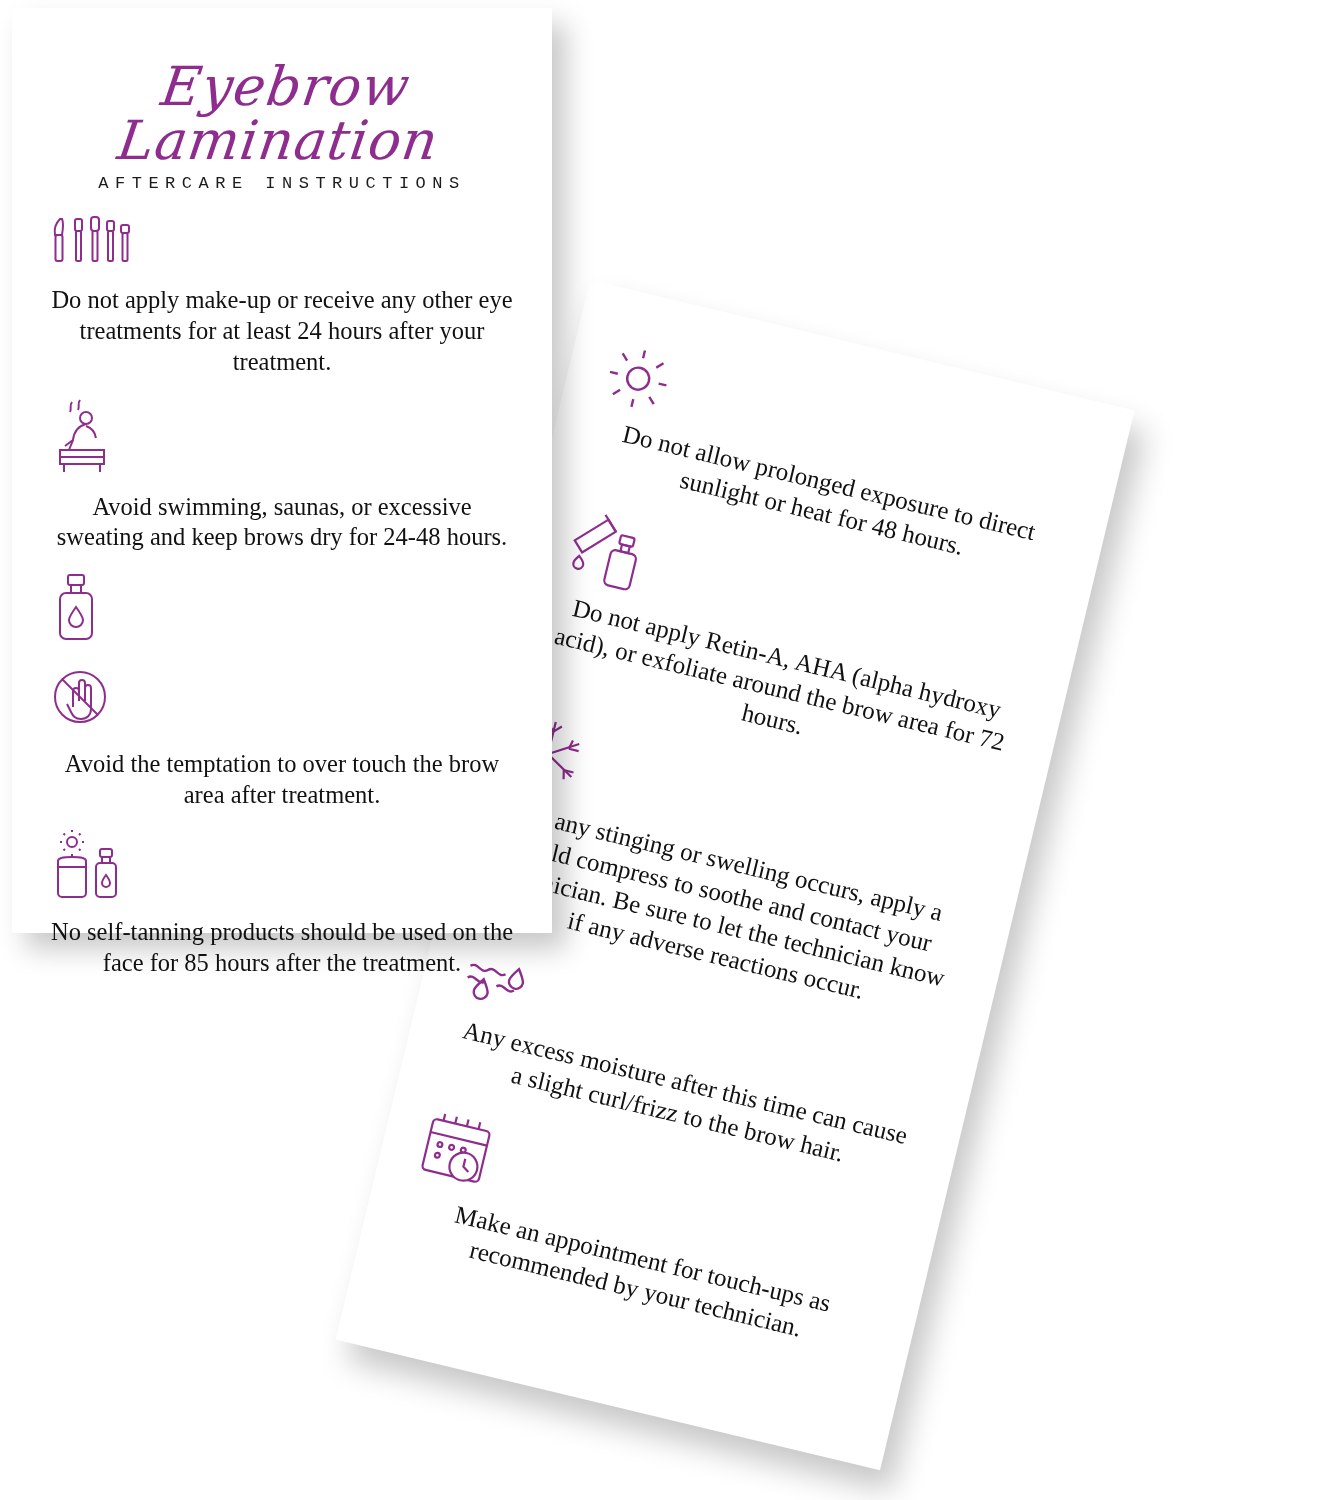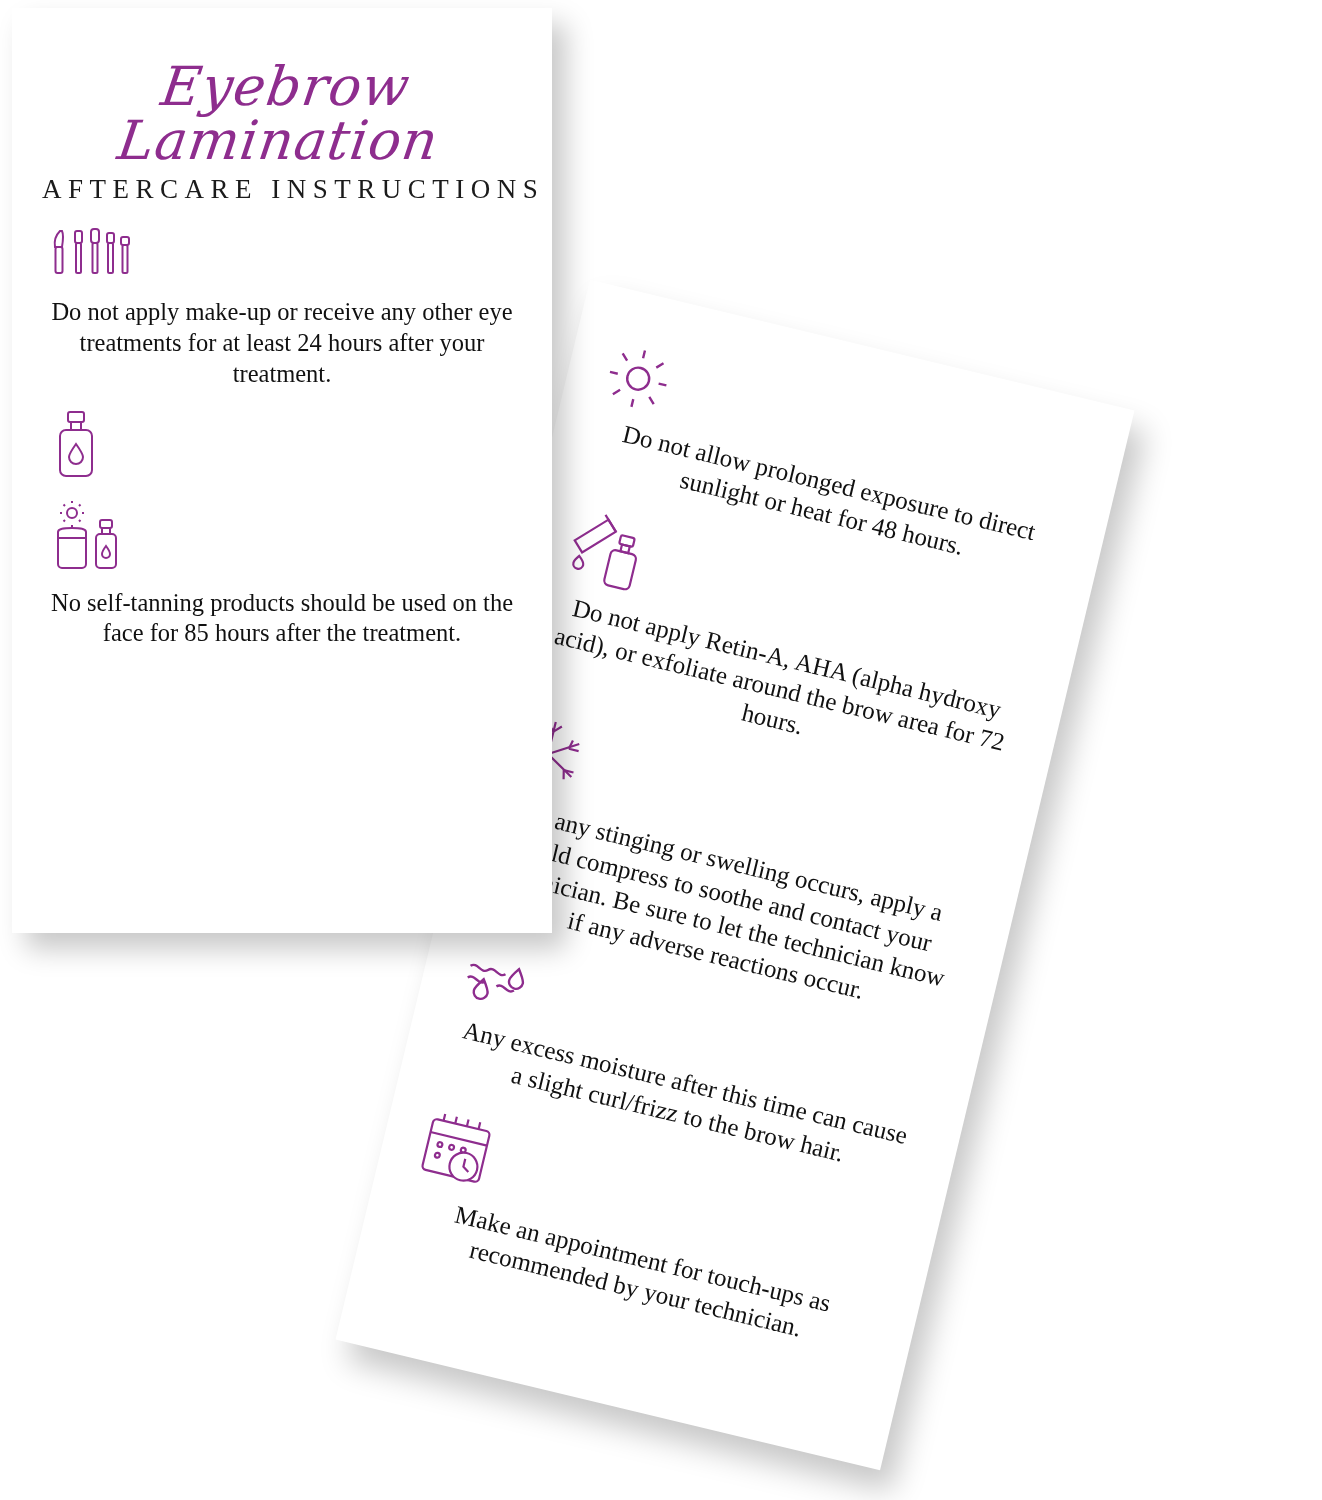--- a/index.html
+++ b/index.html
@@ -36,22 +36,22 @@
     font-style: italic;
     font-size: 54px;
     color: #8e2d8e;
     letter-spacing: 1px;
     line-height: 1.0;
     margin: 14px 0 6px 0;
     font-weight: 400;
     transform: skewX(-8deg);
   }
   .sub-title {
-    font-family: Liberation Serif, serif;
-    font-size: 27px;
+    font-family: Liberation Mono, monospace;
+    font-size: 17px;
     letter-spacing: 6.5px;
     color: #1b1b1b;
     margin: 6px 0 0 0;
     white-space: nowrap;
   }
 
   .front-block {
     margin-top: 18px;
   }
   .front-icon {
@@ -131,32 +131,57 @@
           <rect x="50.5" y="20" width="5" height="30" rx="1.5"></rect>
           <rect x="65" y="10" width="7" height="10" rx="2"></rect>
           <rect x="66" y="20" width="5" height="30" rx="1.5"></rect>
           <rect x="79" y="14" width="8" height="8" rx="2"></rect>
           <rect x="80.5" y="22" width="5" height="28" rx="1.5"></rect>
         </svg>
       </span>
       <p class="front-text">Do not apply make-up or receive any other eye treatments for at least 24 hours after your treatment.</p>
     </div>
 
+    <div class="front-block">
+      <span class="front-icon">
+        <svg width="90" height="80" viewBox="0 0 90 80" fill="none" stroke="#8e2d8e" stroke-width="2">
+          <path d="M30 6 c-3 4 0 6 -2 10 M38 4 c-3 4 0 6 -2 10"></path>
+          <circle cx="44" cy="22" r="6"></circle>
+          <path d="M44 28 c-8 2 -12 8 -13 16 l-4 10"></path>
+          <path d="M44 30 c6 2 9 6 10 12"></path>
+          <path d="M31 44 l-8 6"></path>
+          <rect x="18" y="54" width="44" height="7"></rect>
+          <rect x="18" y="61" width="44" height="7"></rect>
+          <path d="M22 68 l0 8 M58 68 l0 8"></path>
+        </svg>
+      </span>
+      <p class="front-text">Avoid swimming, saunas, or excessive sweating and keep brows dry for 24-48 hours.</p>
+    </div>
 
     <div class="front-block">
       <span class="front-icon">
         <svg width="70" height="74" viewBox="0 0 70 74" fill="none" stroke="#8e2d8e" stroke-width="2">
           <rect x="26" y="4" width="16" height="10" rx="2"></rect>
           <rect x="29" y="14" width="10" height="8"></rect>
           <rect x="18" y="22" width="32" height="46" rx="6"></rect>
           <path d="M34 36 c-5 7 -7 10 -7 13 a7 7 0 0 0 14 0 c0 -3 -2 -6 -7 -13 Z"></path>
         </svg>
       </span>
     </div>
 
+    <div class="front-block">
+      <span class="front-icon">
+        <svg width="76" height="70" viewBox="0 0 76 70" fill="none" stroke="#8e2d8e" stroke-width="2">
+          <circle cx="38" cy="34" r="25"></circle>
+          <path d="M20 16 L56 52"></path>
+          <path d="M31 44 l0 -16 a3 3 0 0 1 6 0 l0 10 l0 -18 a3 3 0 0 1 6 0 l0 18 l0 -13 a3 3 0 0 1 6 0 l0 21 c0 6 -4 10 -10 10 c-6 0 -8 -3 -10 -7 l-4 -8"></path>
+        </svg>
+      </span>
+      <p class="front-text">Avoid the temptation to over touch the brow area after treatment.</p>
+    </div>
 
     <div class="front-block">
       <span class="front-icon">
         <svg width="90" height="72" viewBox="0 0 90 72" fill="none" stroke="#8e2d8e" stroke-width="2">
           <circle cx="30" cy="13" r="5"></circle>
           <path d="M30 3 v-2 M30 25 v2 M20 13 h-2 M40 13 h2 M23 6 l-1.5 -1.5 M37 6 l1.5 -1.5 M23 20 l-1.5 1.5 M37 20 l1.5 1.5"></path>
           <path d="M16 32 c0 -3 4 -4 14 -4 c10 0 14 1 14 4 l0 32 a4 4 0 0 1 -4 4 l-20 0 a4 4 0 0 1 -4 -4 Z"></path>
           <path d="M16 38 h28"></path>
           <rect x="58" y="20" width="12" height="8" rx="2"></rect>
           <rect x="60" y="28" width="8" height="6"></rect>

